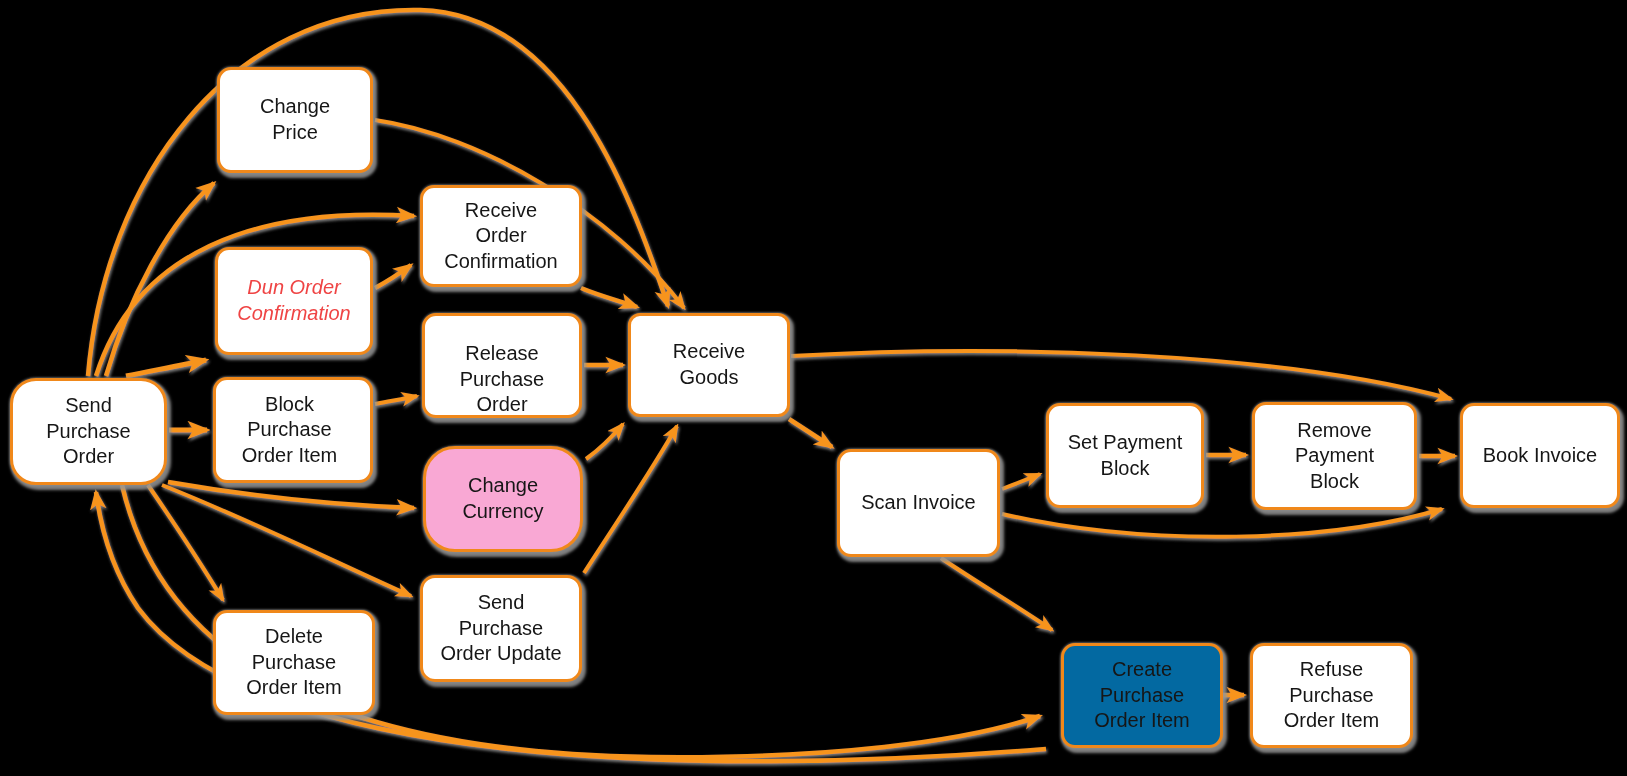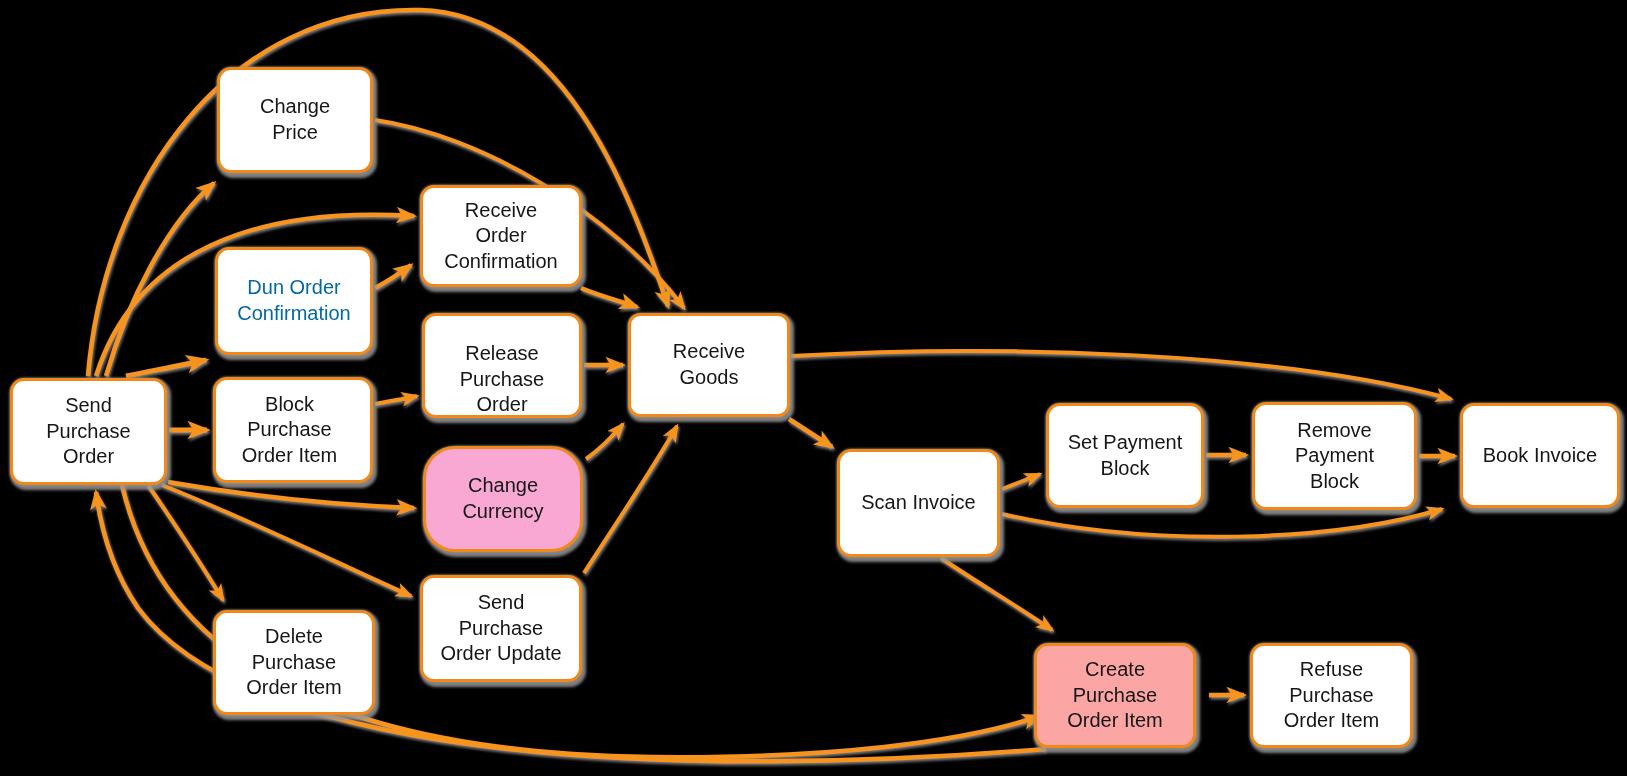--- a/index.html
+++ b/index.html
@@ -65,62 +65,62 @@
         <path d="M 791,356 C 1000,344 1280,352 1451,399" stroke="#F7941E" stroke-width="4" marker-end="url(#arrowhead)"></path>
         <path d="M 1002,489 C 1015,484 1028,479 1040,474" stroke="#F7941E" stroke-width="4" marker-end="url(#arrowhead)"></path>
         <path d="M 1002,514 C 1150,548 1332,542 1442,509" stroke="#F7941E" stroke-width="4" marker-end="url(#arrowhead)"></path>
         <path d="M 941,558 C 978,583 1020,608 1052,630" stroke="#F7941E" stroke-width="4" marker-end="url(#arrowhead)"></path>
         <path d="M 1206,455 L 1246,455" stroke="#F7941E" stroke-width="4.5" marker-end="url(#arrowhead)"></path>
         <path d="M 1419,456 L 1455,456" stroke="#F7941E" stroke-width="4.5" marker-end="url(#arrowhead)"></path>
         <path d="M 1209,695 L 1244,695" stroke="#F7941E" stroke-width="4.5" marker-end="url(#arrowhead)"></path>
       </g>
   </svg>
   <div id="node-layer">
-      <div class="node" style="left: 10px; top: 378px; width: 157px; height: 107px; border-color: rgb(240, 136, 26); background: rgb(255, 255, 255);">
+      <div class="node" style="left: 10px; top: 378px; width: 157px; height: 107px; border-color: rgb(240, 136, 26); background: rgb(255, 255, 255); border-radius: 26px;">
         <span class="node-label" style="color: rgb(22, 22, 22);">Send Purchase Order</span>
       </div>
       <div class="node" style="left: 217px; top: 67px; width: 156px; height: 106px; border-color: rgb(240, 136, 26); background: rgb(255, 255, 255);">
         <span class="node-label" style="color: rgb(22, 22, 22);">Change Price</span>
       </div>
       <div class="node" style="left: 215px; top: 247px; width: 158px; height: 108px; border-color: rgb(240, 136, 26); background: rgb(255, 255, 255);">
-        <span class="node-label" style="color: #0369a1;">Dun Order Confirmation</span>
+        <span class="node-label" style="color: #ef4444; font-style: italic;">Dun Order Confirmation</span>
       </div>
       <div class="node" style="left: 213px; top: 377px; width: 160px; height: 106px; border-color: rgb(240, 136, 26); background: rgb(255, 255, 255); padding-left: 9px;">
         <span class="node-label" style="color: rgb(22, 22, 22);">Block Purchase Order Item</span>
       </div>
       <div class="node" style="left: 213px; top: 610px; width: 162px; height: 105px; border-color: rgb(240, 136, 26); background: rgb(255, 255, 255);">
         <span class="node-label" style="color: rgb(22, 22, 22);">Delete Purchase Order Item</span>
       </div>
       <div class="node" style="left: 420px; top: 185px; width: 162px; height: 102px; border-color: rgb(240, 136, 26); background: rgb(255, 255, 255);">
         <span class="node-label" style="color: rgb(22, 22, 22);">Receive Order Confirmation</span>
       </div>
       <div class="node" style="left: 422px; top: 313px; width: 160px; height: 105px; border-color: rgb(240, 136, 26); background: rgb(255, 255, 255);">
         <span class="node-label" style="color: rgb(22, 22, 22); margin-top: 28px;">Release Purchase Order</span>
       </div>
       <div class="node" style="left: 423px; top: 446px; width: 160px; height: 106px; border-color: rgb(240, 136, 26); background: #f9a8d4; border-radius: 32px;">
         <span class="node-label" style="color: rgb(22, 22, 22);">Change Currency</span>
       </div>
-      <div class="node" style="left: 420px; top: 575px; width: 162px; height: 107px; border-color: rgb(240, 136, 26); background: rgb(255, 255, 255);">
+      <div class="node" style="left: 420px; top: 575px; width: 162px; height: 107px; border-color: rgb(240, 136, 26); background: rgb(255, 255, 255); border-radius: 15px;">
         <span class="node-label" style="color: rgb(22, 22, 22);">Send Purchase Order Update</span>
       </div>
       <div class="node" style="left: 628px; top: 313px; width: 162px; height: 104px; border-color: rgb(240, 136, 26); background: rgb(255, 255, 255); border-radius: 12px;">
         <span class="node-label" style="color: rgb(22, 22, 22);">Receive Goods</span>
       </div>
       <div class="node" style="left: 837px; top: 449px; width: 163px; height: 108px; border-color: rgb(240, 136, 26); background: rgb(255, 255, 255);">
         <span class="node-label" style="color: rgb(22, 22, 22);">Scan Invoice</span>
       </div>
       <div class="node" style="left: 1046px; top: 403px; width: 158px; height: 105px; border-color: rgb(240, 136, 26); background: rgb(255, 255, 255);">
         <span class="node-label" style="color: rgb(22, 22, 22);">Set Payment Block</span>
       </div>
       <div class="node" style="left: 1252px; top: 402px; width: 165px; height: 108px; border-color: rgb(240, 136, 26); background: rgb(255, 255, 255);">
         <span class="node-label" style="color: rgb(22, 22, 22);">Remove Payment Block</span>
       </div>
       <div class="node" style="left: 1460px; top: 403px; width: 160px; height: 105px; border-color: rgb(240, 136, 26); background: rgb(255, 255, 255);">
         <span class="node-label" style="color: rgb(22, 22, 22);">Book Invoice</span>
       </div>
-      <div class="node" style="left: 1034px; top: 643px; width: 162px; height: 105px; border-color: rgb(240, 136, 26); background: #fca5a5;">
+      <div class="node" style="left: 1061px; top: 643px; width: 162px; height: 105px; border-color: rgb(240, 136, 26); background: #0369a1;">
         <span class="node-label" style="color: rgb(22, 22, 22);">Create Purchase Order Item</span>
       </div>
       <div class="node" style="left: 1250px; top: 643px; width: 163px; height: 105px; border-color: rgb(240, 136, 26); background: rgb(255, 255, 255);">
         <span class="node-label" style="color: rgb(22, 22, 22);">Refuse Purchase Order Item</span>
       </div>
     </div>
 </div>
 
 </body></html>

